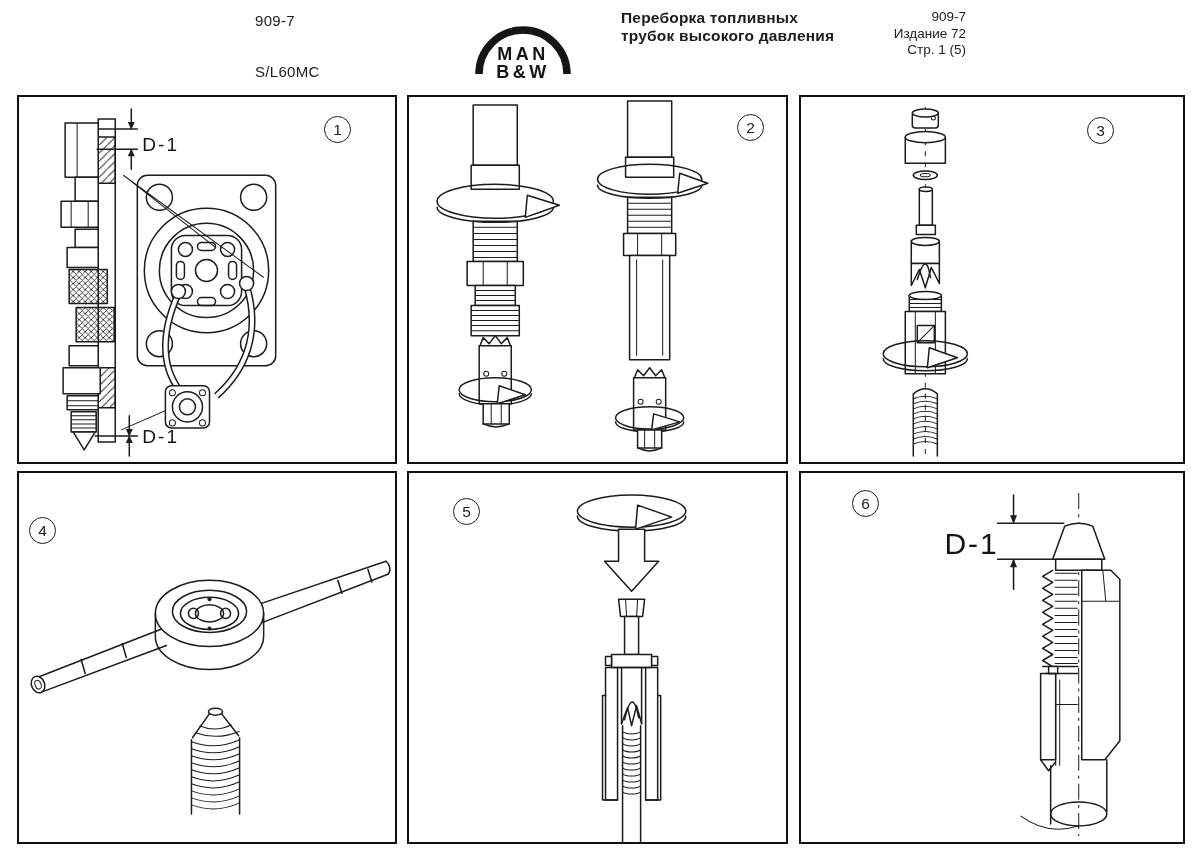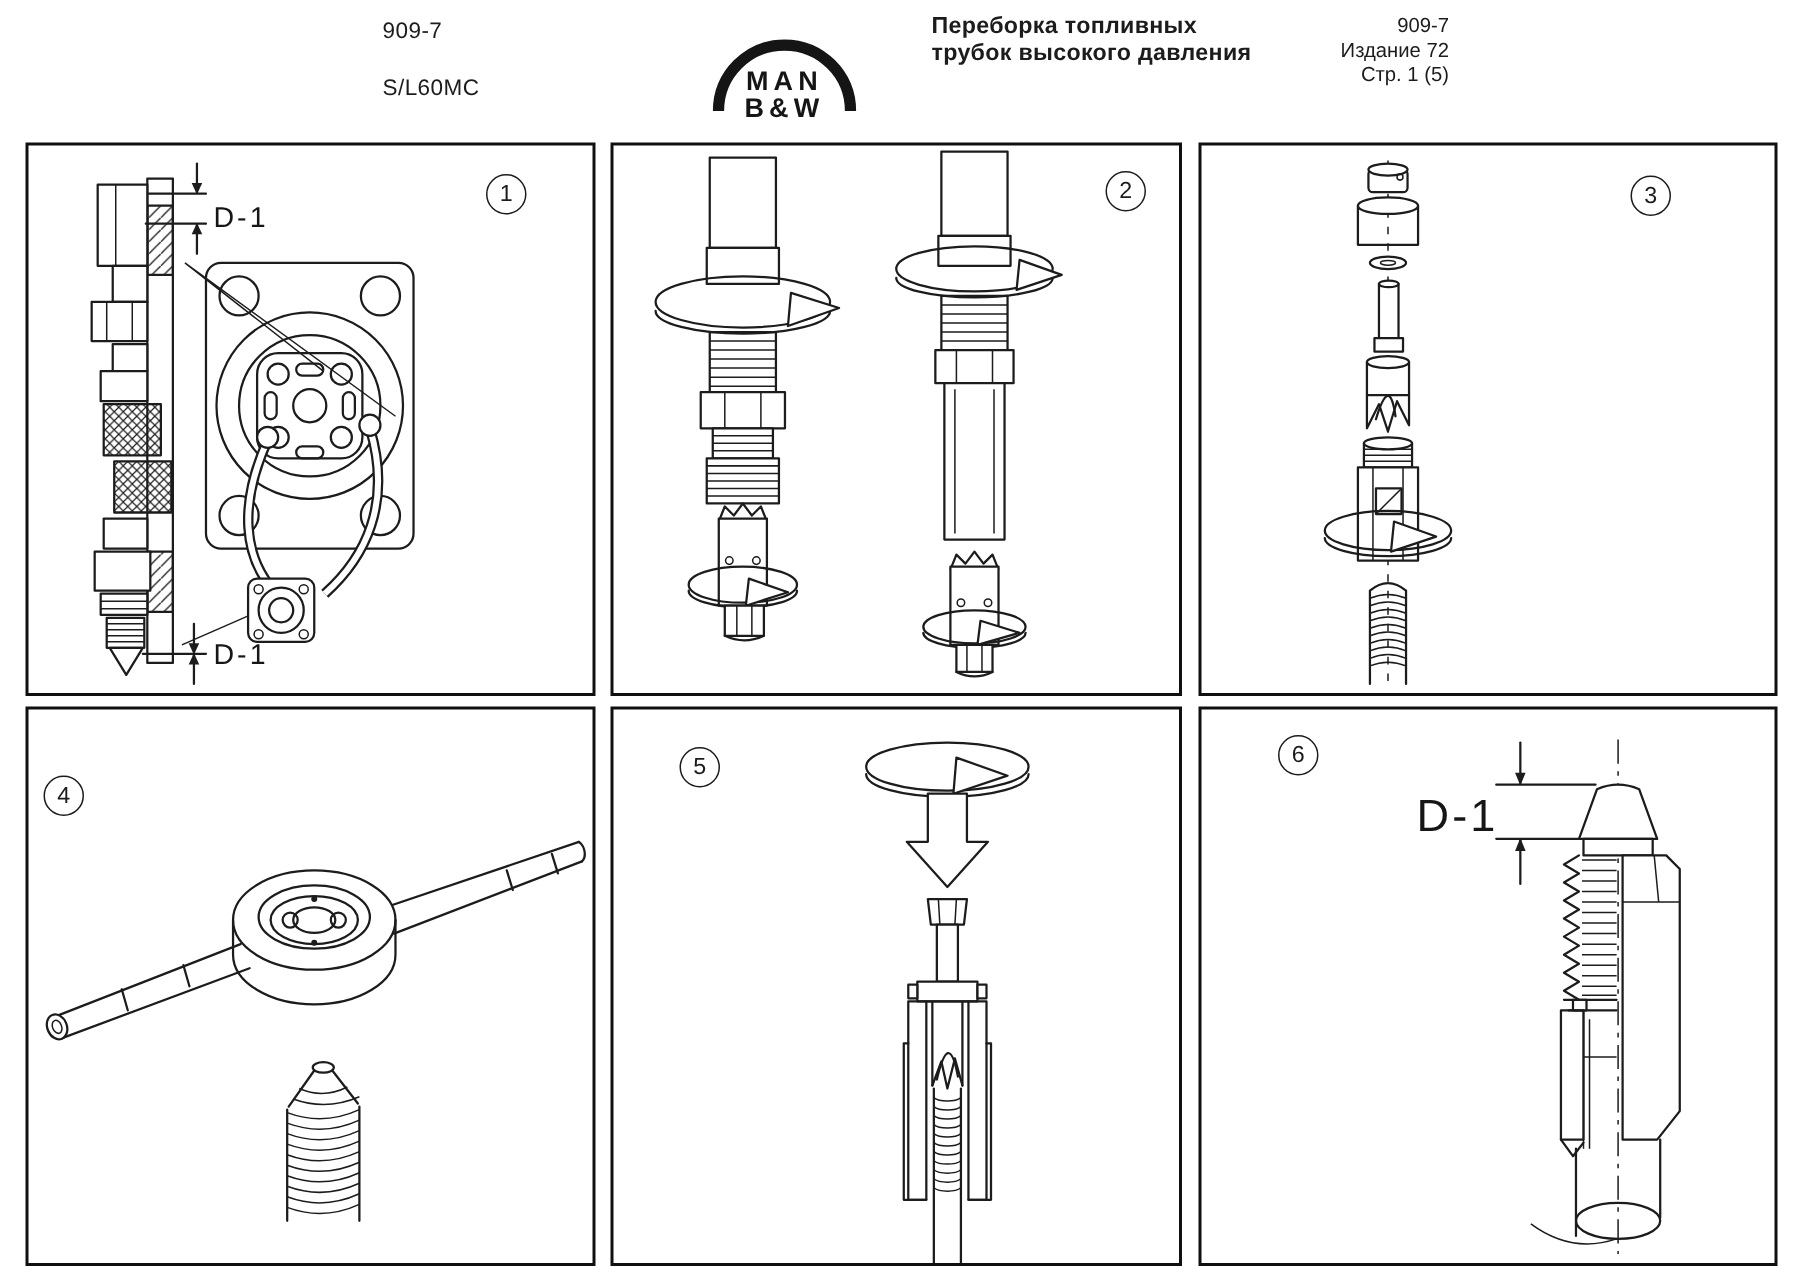--- a/index.html
+++ b/index.html
@@ -50,21 +50,21 @@
     </pattern>
     <pattern id="dg6" width="8" height="8" patternUnits="userSpaceOnUse">
       <path d="M0,8 L8,0" stroke="#1c1c1c" stroke-width="1.1"></path>
     </pattern>
   </defs>
 </svg>
 
 <div class="page">
 
   <div class="abs hdr-text" style="left:255px;top:12px">909-7</div>
-  <div class="abs hdr-text" style="left:255px;top:50px">S/L60MC</div>
+  <div class="abs hdr-text" style="left:255px;top:63px">S/L60MC</div>
 
   <div class="abs" style="left:471px;top:14px">
     <svg width="104" height="68" viewBox="0 0 104 68">
       <path d="M8,60 A44,44 0 0 1 96,60" fill="none" stroke="#151515" stroke-width="7.5"></path>
       <text class="logo-txt" x="52" y="46" font-size="18" text-anchor="middle">MAN</text>
       <text class="logo-txt" x="52" y="64" font-size="18" text-anchor="middle">B&amp;W</text>
     </svg>
   </div>
 
   <div class="abs hdr-title" style="left:621px;top:9px">

